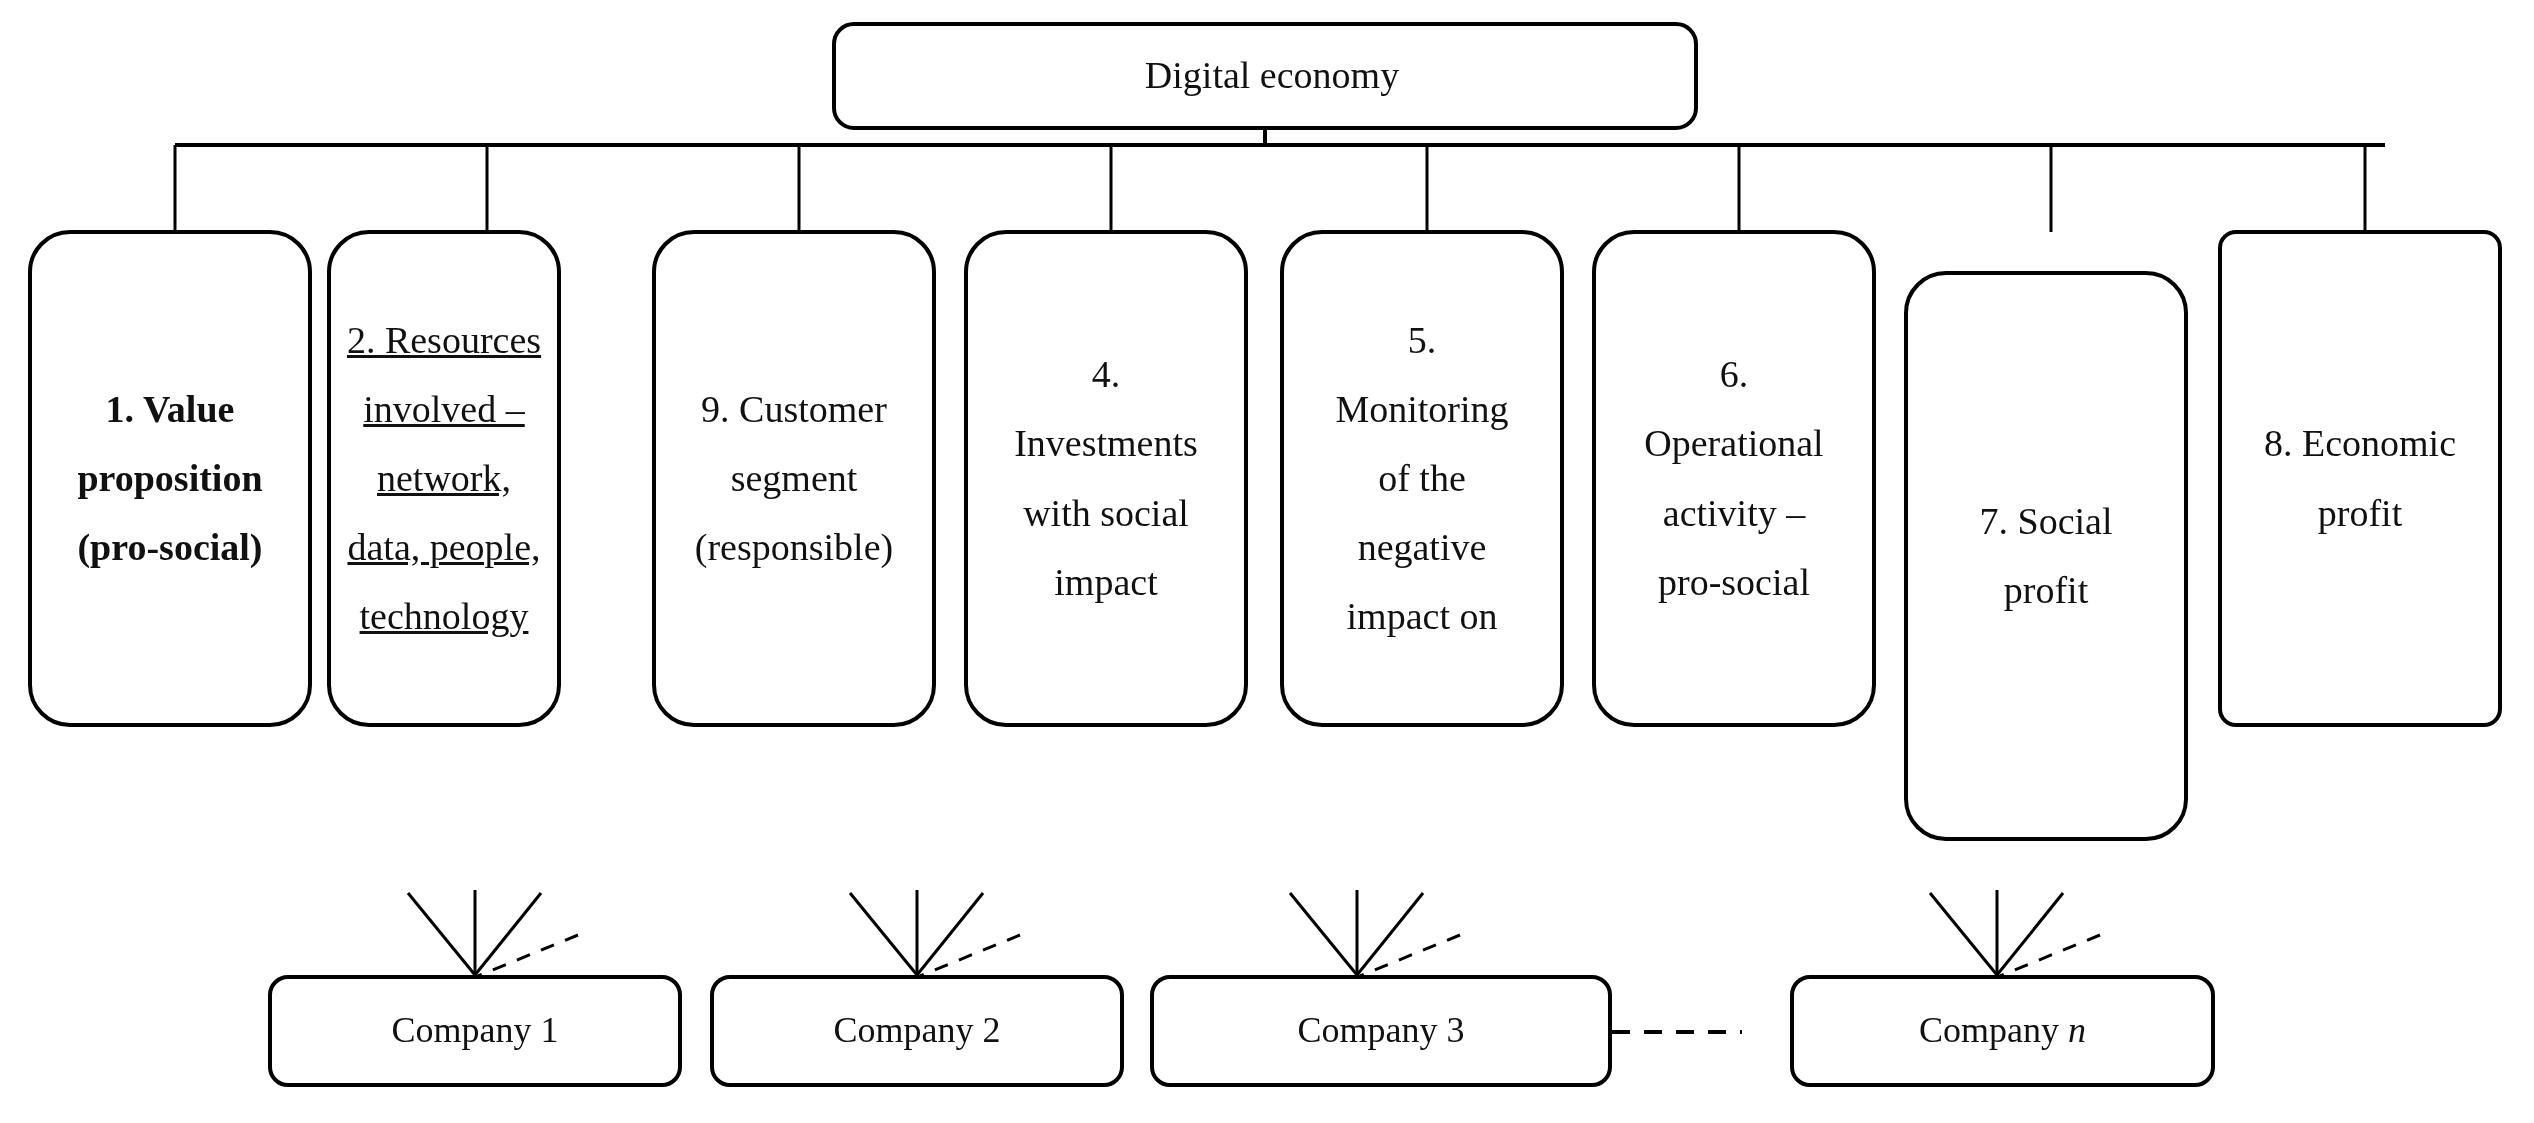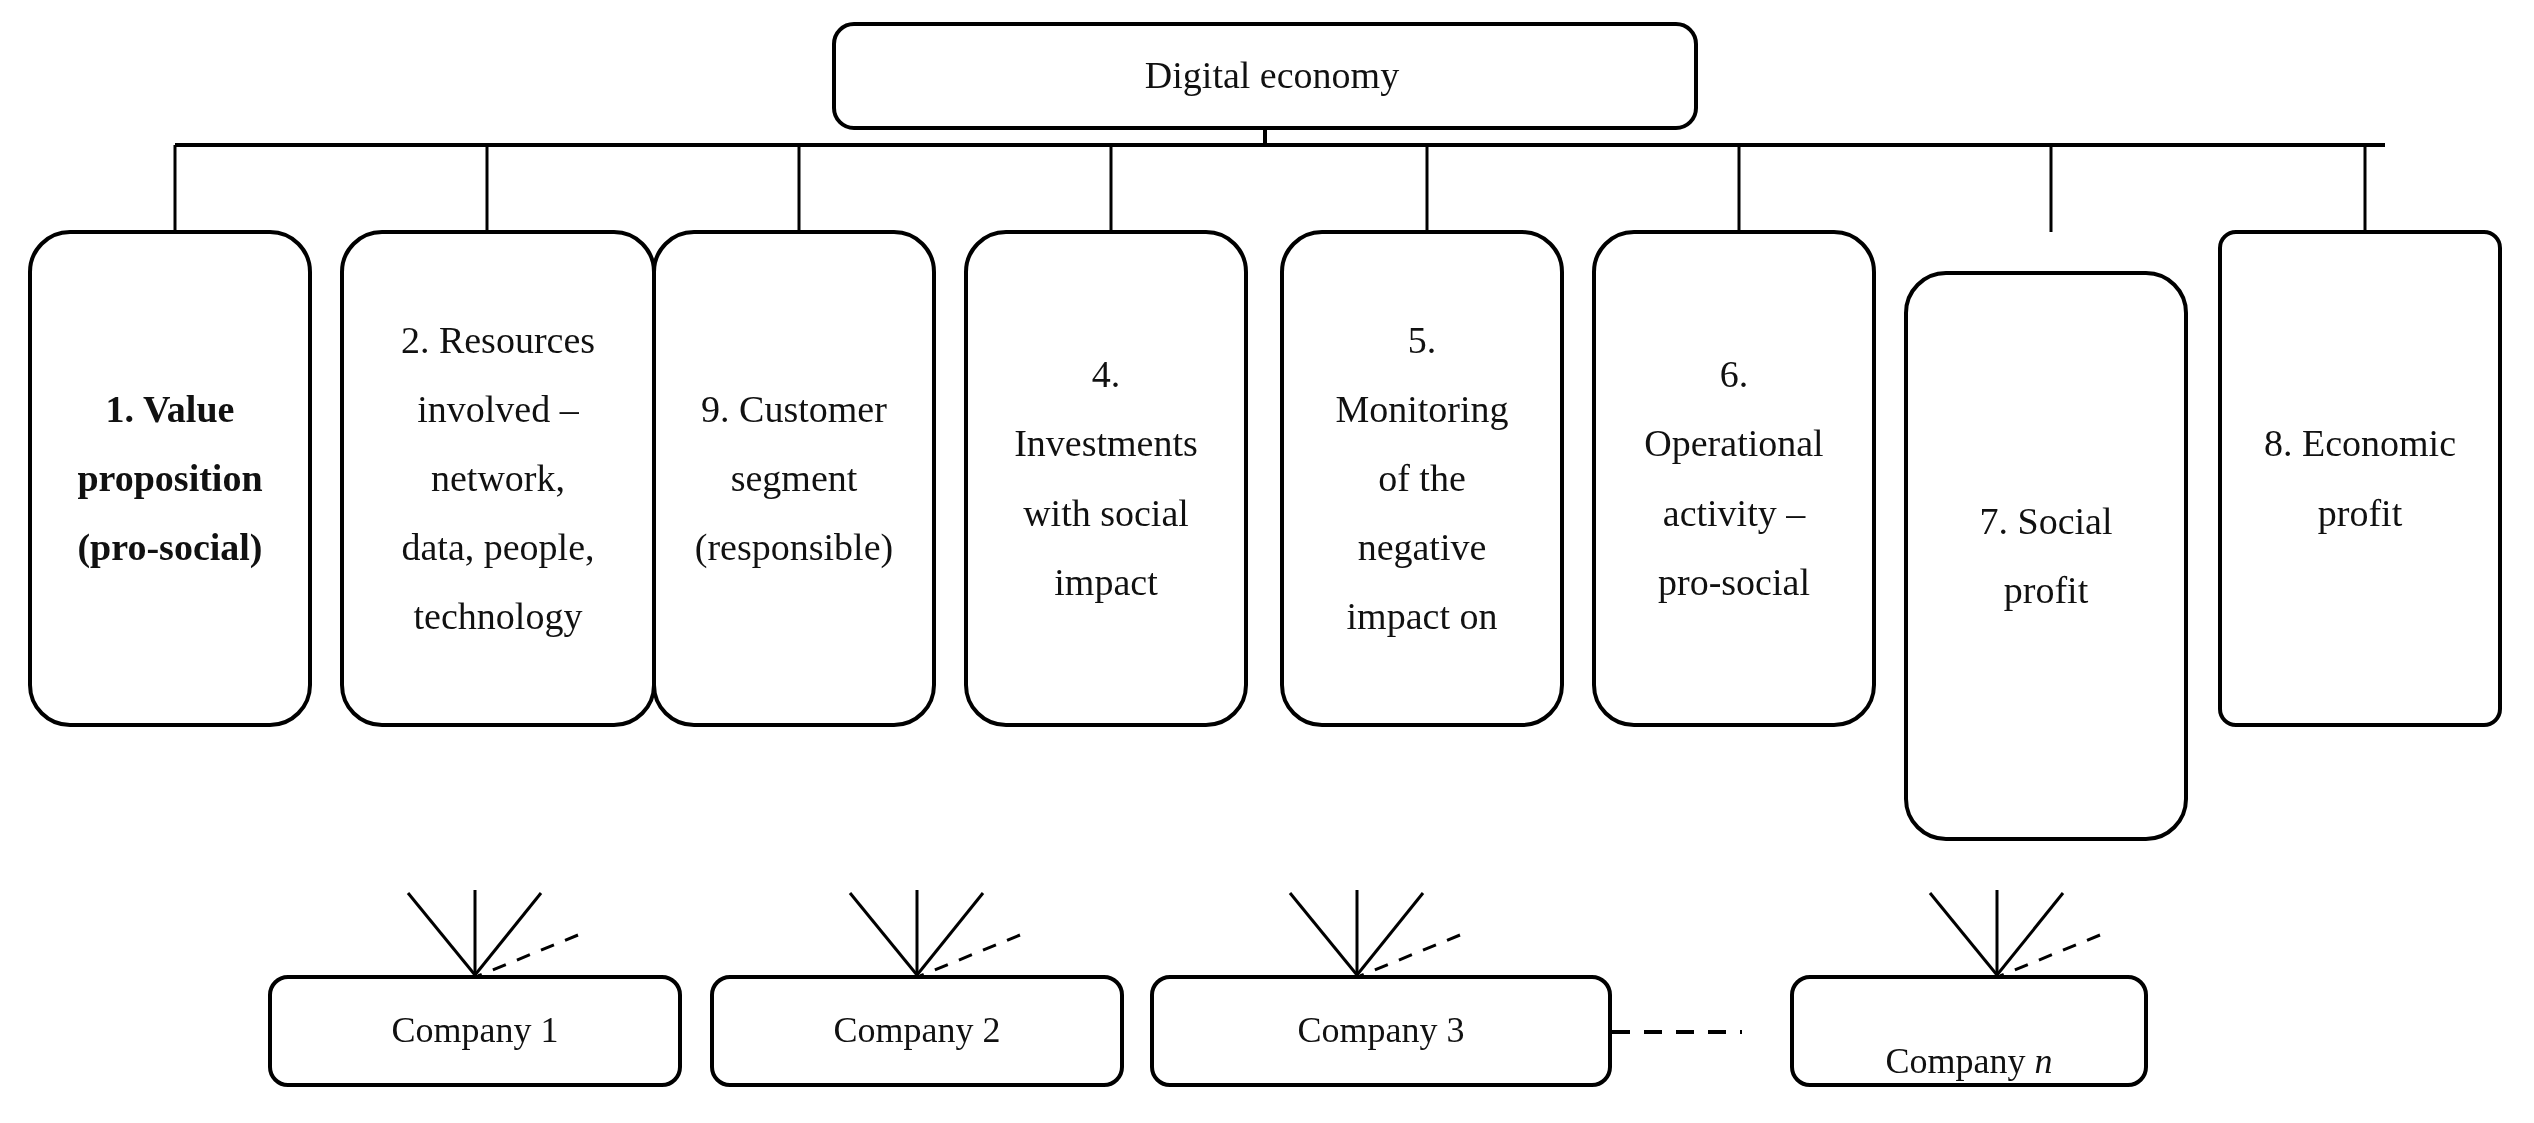--- a/index.html
+++ b/index.html
@@ -114,21 +114,21 @@
 
   <div class="node root-node" style="left:832px; top:22px; width:866px; height:108px;">
     <span class="node-label">Digital economy</span>
   </div>
 
   <div class="node pillar-node" style="left:28px; top:230px; width:284px; height:497px;font-weight:bold;">
     <span class="node-label">1. Value
 proposition
 (pro-social)</span>
   </div>
-  <div class="node pillar-node" style="left:340px; top:230px; width:316px; height:497px;">
+  <div class="node pillar-node" style="left:327px; top:230px; width:234px; height:497px;text-decoration:underline;">
     <span class="node-label">2. Resources
 involved –
 network,
 data, people,
 technology</span>
   </div>
   <div class="node pillar-node" style="left:652px; top:230px; width:284px; height:497px;">
     <span class="node-label">9. Customer
 segment
 (responsible)</span>
@@ -163,17 +163,17 @@
 
   <div class="node company-node" style="left:268px; top:975px; width:414px; height:112px;">
     <span class="node-label">Company 1</span>
   </div>
   <div class="node company-node" style="left:710px; top:975px; width:414px; height:112px;">
     <span class="node-label">Company 2</span>
   </div>
   <div class="node company-node" style="left:1150px; top:975px; width:462px; height:112px;">
     <span class="node-label">Company 3</span>
   </div>
-  <div class="node company-node" style="left:1790px; top:975px; width:358px; height:112px;align-items:flex-end;">
+  <div class="node company-node" style="left:1790px; top:975px; width:425px; height:112px;">
     <span class="node-label"><span>Company </span><span class="n-italic">n</span></span>
   </div>
 
 </div>
 
 </body></html>

